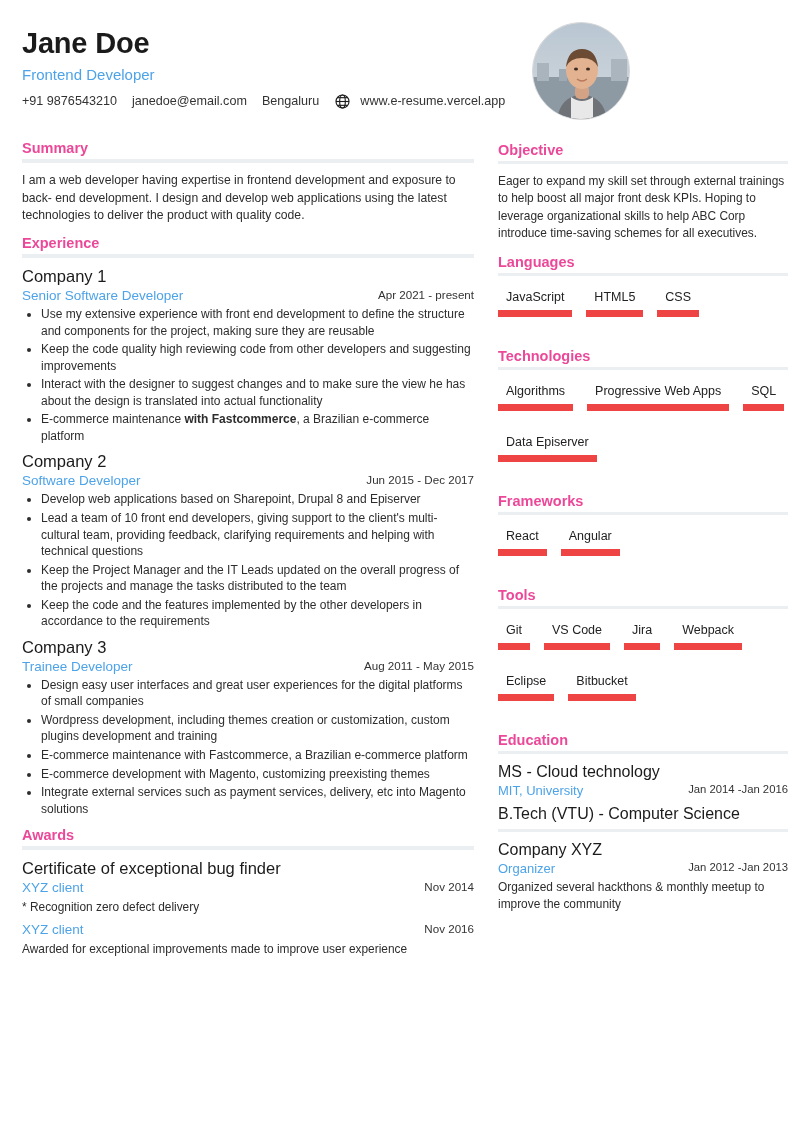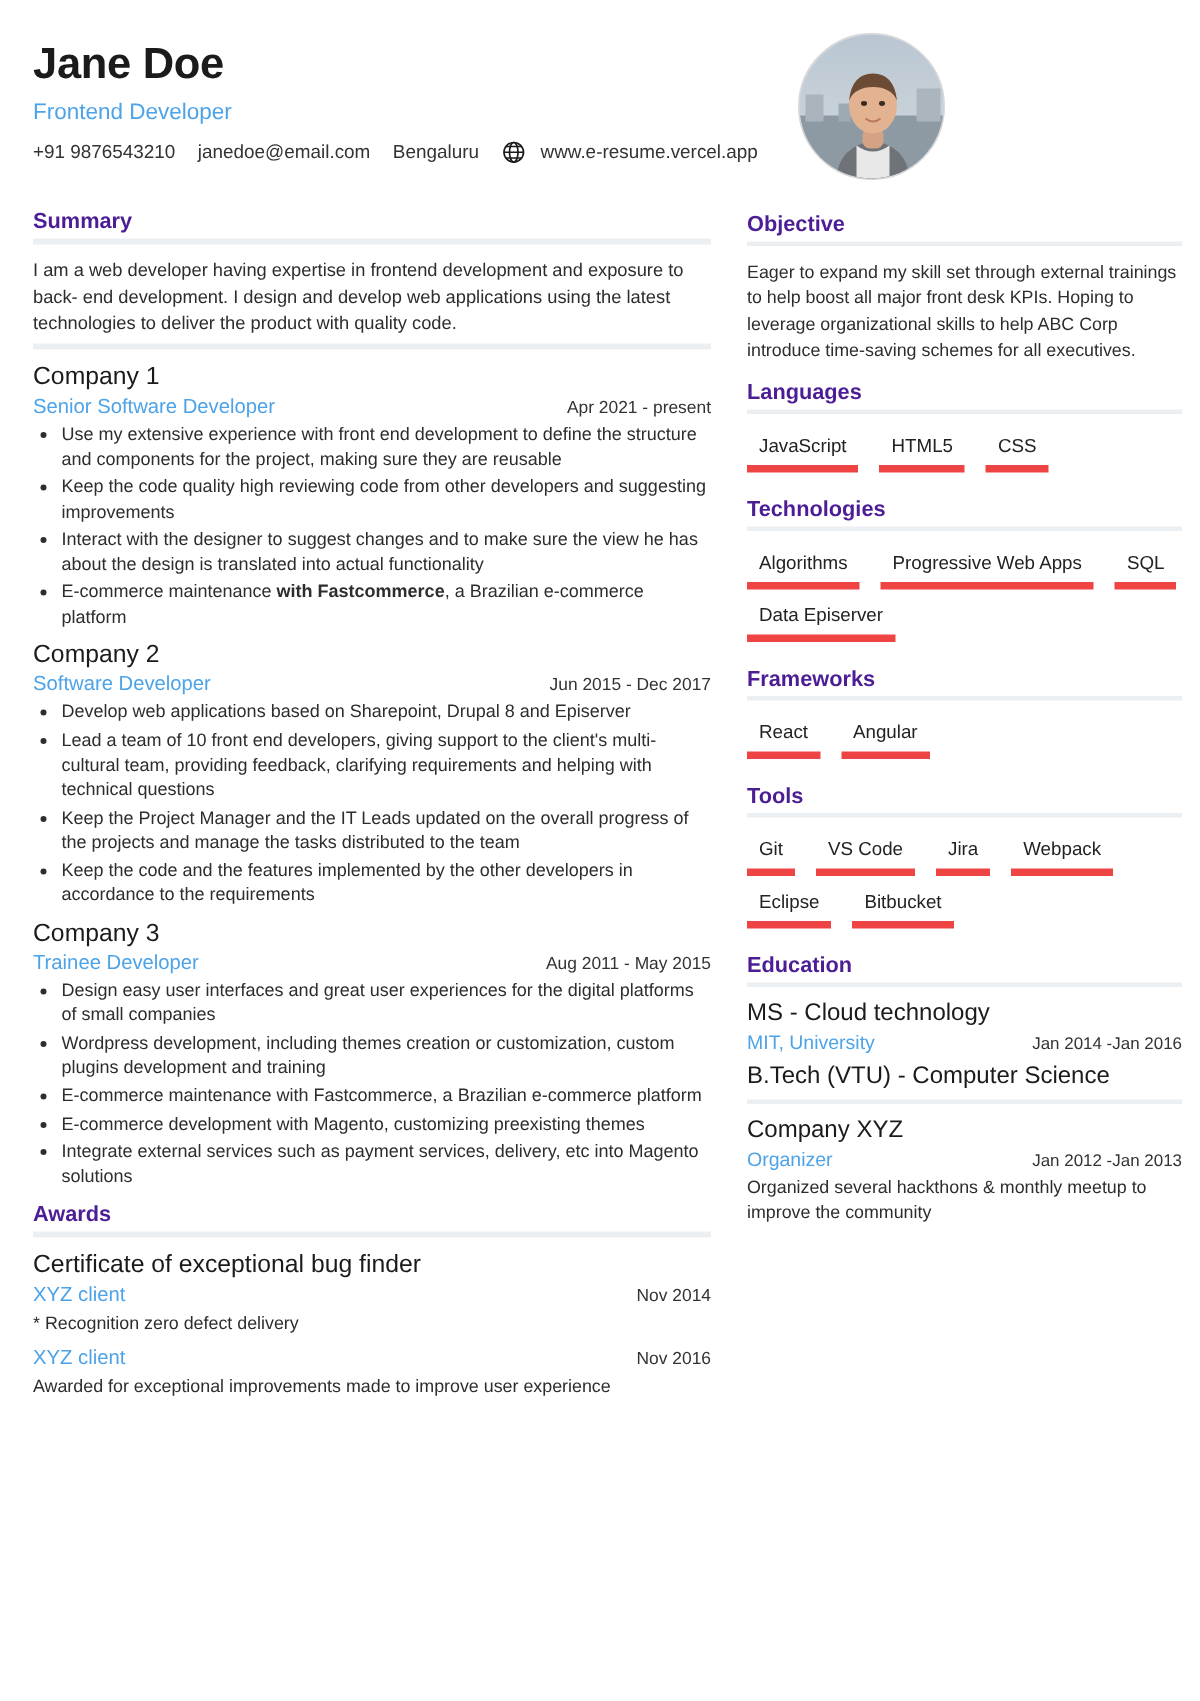--- a/index.html
+++ b/index.html
@@ -71,21 +71,21 @@
     display: flex;
     gap: 24px;
     align-items: flex-start;
   }
   .col-left { width: 452px; flex: none; }
   .col-right { width: 290px; flex: none; }
 
   .section-title {
     font-size: 14.5px;
     font-weight: bold;
-    color: #4c1d95;
+    color: #ec4899;
     margin: 10px 0 0 0;
     padding-bottom: 3px;
   }
   .section-rule {
     height: 4px;
     background: #eceff1;
     margin: 0 0 9px 0;
   }
   .section-rule.thin { height: 3px; }
 
@@ -100,21 +100,21 @@
   .entry { margin-bottom: 6px; }
   .entry-title {
     font-size: 16.5px;
     color: #1b1b1b;
     margin: 8px 0 2px 0;
     font-weight: normal;
   }
   .entry-sub-row {
     display: flex;
     justify-content: space-between;
-    align-items: flex-end;
+    align-items: flex-start;
     margin-bottom: 3px;
     gap: 19px;
   }
   .entry-sub {
     font-size: 13.5px;
     color: #4da3e8;
   }
   .entry-date {
     font-size: 11.6px;
     color: #333;
@@ -143,22 +143,22 @@
   .tags {
     display: flex;
     flex-wrap: wrap;
     gap: 0 14px;
     margin: 2px 0 4px 0;
   }
   .tag {
     font-size: 12.5px;
     color: #222;
     padding: 5px 8px 6px 8px;
-    border-bottom: 5px solid #ef4444;
-    margin-bottom: 5px;
+    border-bottom: 7px solid #ef4444;
+    margin-bottom: 19px;
     white-space: nowrap;
   }
 
   
   .col-right .section-title { margin-top: 12px; }
   .col-right .para { font-size: 11.9px; line-height: 1.45; }
   .col-right .entry-title { font-size: 16px; margin-top: 7px; }
   .col-right .entry-sub { font-size: 13px; }
   .col-right .entry-date { font-size: 11.3px; }
 </style>
@@ -225,20 +225,21 @@
   </div>
 
   <div class="columns">
 
     <div class="col-left">
 
       <div class="section-title">Summary</div>
       <div class="section-rule"></div>
       <p class="para">I am a web developer having expertise in frontend development and exposure to back- end development. I design and develop web applications using the latest technologies to deliver the product with quality code.</p>
 
+      <div class="section-title">Experience</div>
       <div class="section-rule"></div>
 
       <div class="entry">
         <div class="entry-title">Company 1</div>
         <div class="entry-sub-row">
           <span class="entry-sub">Senior Software Developer</span>
           <span class="entry-date">Apr 2021 - present</span>
         </div>
         <ul class="bullets">
           <li>Use my extensive experience with front end development to define the structure and components for the project, making sure they are reusable</li>

